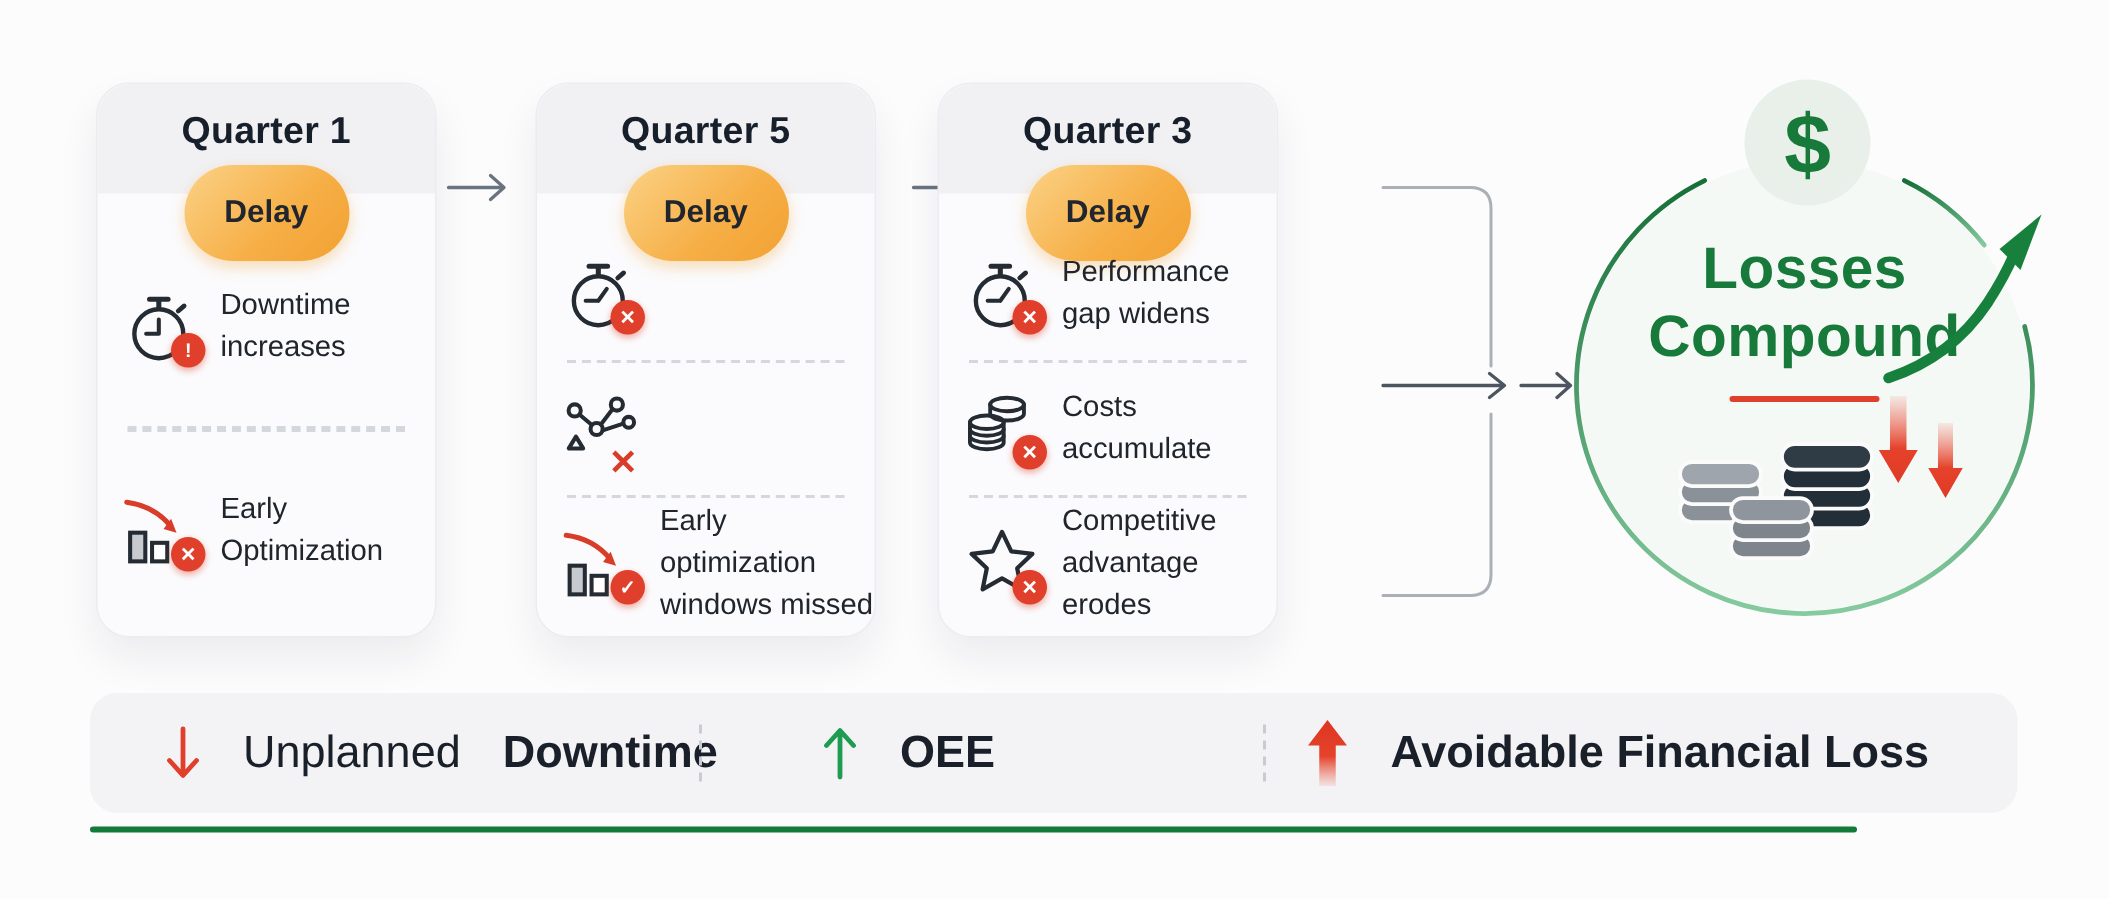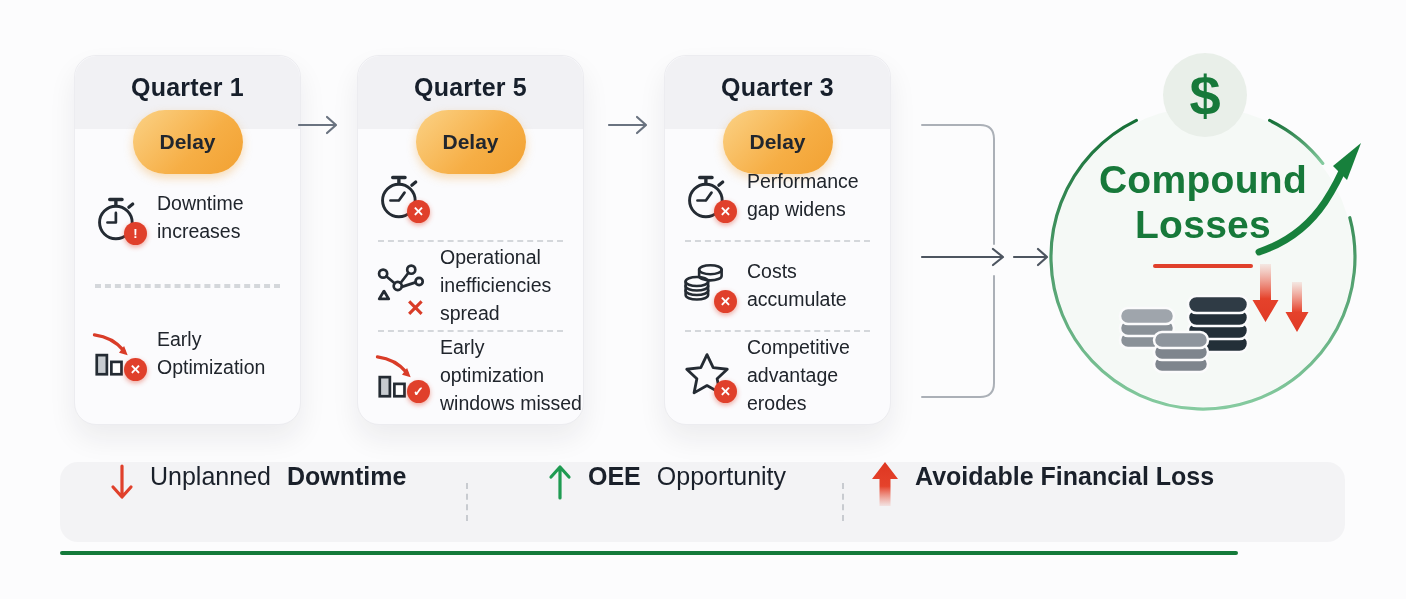--- a/index.html
+++ b/index.html
@@ -3,21 +3,21 @@
 <meta charset="utf-8">
 <style>
   html,body{margin:0;padding:0;background:#ffffff;}
   .stage{position:relative;width:1406px;height:599px;background:#FCFCFD;
          font-family:"Liberation Sans",sans-serif;overflow:hidden;}
 
   
   .card{position:absolute;top:55px;width:225px;height:368px;background:#FBFBFD;
         border:1px solid #ECECF0;border-radius:22px;
         box-shadow:0 14px 28px rgba(30,35,48,.07);}
-  .card.c1{left:74px}.card.c2{left:357px}.card.c3{left:664px}
+  .card.c1{left:64px}.card.c2{left:357px}.card.c3{left:625px}
   .card-header{position:relative;height:73px;background:#F1F1F4;
                border-radius:22px 22px 0 0;text-align:center;}
   .card-title{padding-top:17px;font-size:25px;font-weight:bold;color:#171F2B;letter-spacing:.2px;}
   .pill{position:absolute;left:50%;transform:translateX(-50%);top:54px;
         padding:20px 27px;border-radius:999px;
         background:linear-gradient(135deg,#FBD286 0%,#F6AE45 60%,#F2A132 100%);
         font-weight:bold;font-size:21px;color:#21262E;
         box-shadow:0 4px 10px rgba(242,161,50,.35);}
   .rows{position:absolute;top:96px;left:0;right:0;bottom:4px;display:flex;flex-direction:column;}
   .row{flex:1;display:flex;align-items:center;gap:13px;padding:0 0 0 15px;}
@@ -40,22 +40,22 @@
                 background:#E9EFE9;display:flex;align-items:center;justify-content:center;
                 font-size:56px;font-weight:bold;color:#17793A;}
   .loss-title{position:absolute;left:1063px;top:158px;width:280px;text-align:center;
               font-size:39px;font-weight:bold;color:#17793A;line-height:1.15;letter-spacing:.3px;}
   .red-underline{position:absolute;left:1153px;top:264px;width:100px;height:4px;
                  background:#E0402B;border-radius:2px;}
 
   
   .legend-bar{position:absolute;left:60px;top:462px;width:1285px;height:80px;
               background:#F3F3F5;border-radius:18px;}
-  .lg-item{position:absolute;top:0;height:80px;display:flex;align-items:flex-start;gap:16px;
-           font-size:25px;color:#1A202A;}
+  .lg-item{position:absolute;top:0;height:80px;display:flex;align-items:center;gap:28px;
+           font-size:30px;color:#1A202A;}
   .lg-item .bold{font-weight:bold;}
   .lg-sep{position:absolute;top:21px;height:38px;border-left:2.5px dashed #C8CBD0;}
   .green-line{position:absolute;left:60px;top:551px;width:1178px;height:3.5px;
               background:#147A3A;border-radius:2px;}
 </style>
 </head>
 <body>
 
 <div class="stage">
 
@@ -123,22 +123,20 @@
           <svg viewBox="0 0 48 48" fill="none" stroke="#242B33" stroke-width="2.4" stroke-linecap="round" stroke-linejoin="round">
             <circle cx="9" cy="13" r="3.6"></circle>
             <circle cx="22" cy="24" r="3.6"></circle>
             <circle cx="34" cy="9.5" r="3.6"></circle>
             <circle cx="41" cy="20" r="3.2"></circle>
             <path d="M11.8 15.4 L19.2 21.6 M24.5 21.3 L31.5 12.2 M25.6 24.8 L37.8 20.8"></path>
             <path d="M5.5 35.5 H14 L9.75 28.5 Z"></path>
           </svg>
           <div class="mini-badge bare">✕</div>
         </div>
-        <div class="row-label">Operational
-inefficiencies spread</div>
       </div>
       <div class="rsep"></div>
       <div class="row">
         <div class="icon-box">
           <svg viewBox="0 0 48 48">
             <rect x="6" y="25" width="9" height="17" fill="#C7CBD0" stroke="#242B33" stroke-width="2.4"></rect>
             <rect x="19" y="31" width="9" height="11" fill="#FFFFFF" stroke="#242B33" stroke-width="2.4"></rect>
             <path d="M4 7 Q20 9 30 21" stroke="#D93C28" stroke-width="3" fill="none" stroke-linecap="round"></path>
             <polygon points="33.5,25 25.8,22.8 30.3,16.8" fill="#D93C28"></polygon>
           </svg>
@@ -218,22 +216,22 @@
     <circle cx="163" cy="212" r="150" fill="#F5F9F6"></circle>
     <path d="M96.4 75.4 A152 152 0 1 0 309.8 172.7" stroke="url(#gradRing)" stroke-width="3.2" fill="none" stroke-linecap="round"></path>
     <path d="M229.6 75.4 A152 152 0 0 1 282.8 118.4" stroke="url(#gradRing)" stroke-width="3.2" fill="none" stroke-linecap="round"></path>
   </svg>
 
   <div class="dollar-badge">
     <span>$</span>
   </div>
 
   <div class="loss-title">
+    <div>Losses</div>
     <div>Compound</div>
-    <div>Losses</div>
   </div>
   <div class="red-underline"></div>
 
   <svg class="conn" style="left:1100px;top:282px" width="170" height="110">
     <g stroke="#FBFBFC" stroke-width="2.5">
       <rect x="20" y="50" width="54" height="16" rx="8" fill="#8A9198"></rect>
       <rect x="20" y="38" width="54" height="16" rx="8" fill="#8A9198"></rect>
       <rect x="20" y="26" width="54" height="16" rx="8" fill="#9FA5AC"></rect>
       <rect x="88" y="53" width="60" height="17" rx="8.5" fill="#232F38"></rect>
       <rect x="88" y="40" width="60" height="17" rx="8.5" fill="#232F38"></rect>
@@ -269,21 +267,20 @@
       </svg>
       <span>Unplanned</span>
       <span class="bold">Downtime</span>
     </div>
     <div class="lg-sep" style="left:406px"></div>
     <div class="lg-item" style="left:488px">
       <svg width="24" height="40">
         <path d="M12 36 V6 M3 15 L12 5 L21 15" stroke="#1F9B52" stroke-width="3.2" fill="none" stroke-linecap="round" stroke-linejoin="round"></path>
       </svg>
       <span class="bold">OEE</span>
-      <span>Opportunity</span>
     </div>
     <div class="lg-sep" style="left:782px"></div>
     <div class="lg-item" style="left:812px">
       <svg width="27" height="44">
         <defs>
           <linearGradient id="gradRedUp" x1="0" y1="0" x2="0" y2="1">
             <stop offset="0%" stop-color="#DE3621"></stop>
             <stop offset="55%" stop-color="#E5422B"></stop>
             <stop offset="100%" stop-color="#EC6854" stop-opacity="0.12"></stop>
           </linearGradient>

